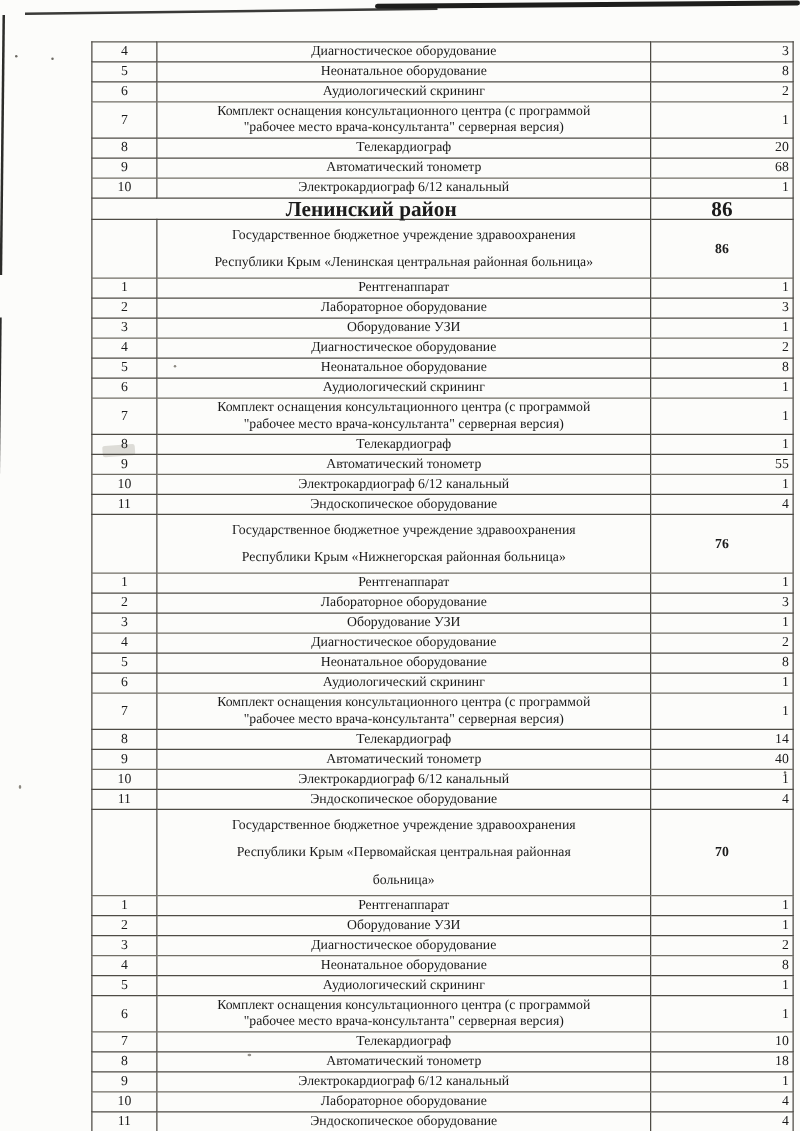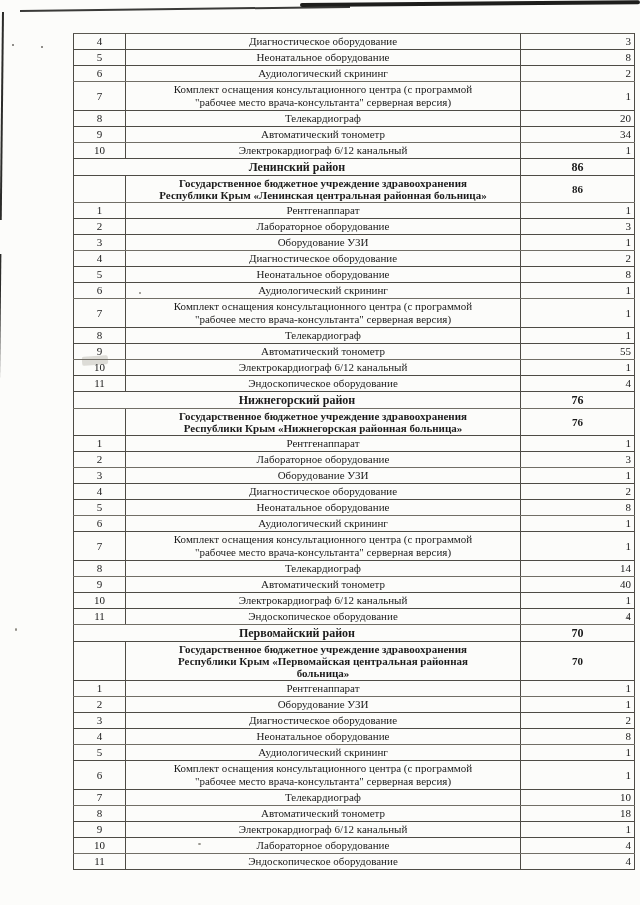--- a/index.html
+++ b/index.html
@@ -60,27 +60,27 @@
     padding: 1px 3px;
     vertical-align: middle;
     color: #1b1b1b;
   }
   tr.item-row td { height: 15px; }
   td.num { text-align: center; }
   td.name { text-align: center; white-space: pre-line; }
   td.qty { text-align: right; padding-right: 3px; }
   tr.district-row td {
     font-weight: bold; text-align: center;
-    height: 17px; font-size: 12px;
+    height: 17px; font-size: 17px;
   }
   tr.district-row td.qty, tr.institution-row td.qty {
     text-align: center; font-weight: bold; padding-right: 3px;
   }
   tr.institution-row td.name {
-    font-weight: bold; line-height: 12px; padding: 1px 4px;
+    font-weight: normal; line-height: 22px; padding: 1px 4px;
   }
   
   tr:nth-child(3n) td { border-bottom-color: #716e66; }
   tr:nth-child(4n+1) td { border-top-color: #5b5851; }
 </style>
 </head>
 <body>
 
 <div class="scan-line-top-a"></div>
 <div class="scan-line-top-b"></div>
@@ -125,21 +125,21 @@
           <td class="qty">1</td>
         </tr>
         <tr class="item-row">
           <td class="num">8</td>
           <td class="name">Телекардиограф</td>
           <td class="qty">20</td>
         </tr>
         <tr class="item-row">
           <td class="num">9</td>
           <td class="name">Автоматический тонометр</td>
-          <td class="qty">34</td>
+          <td class="qty">68</td>
         </tr>
         <tr class="item-row">
           <td class="num">10</td>
           <td class="name">Электрокардиограф 6/12 канальный</td>
           <td class="qty">1</td>
         </tr>
         <tr class="district-row">
           <td class="name" colspan="2" style="text-align: center;">Ленинский район</td>
           <td class="qty">86</td>
         </tr>
@@ -198,24 +198,20 @@
         <tr class="item-row">
           <td class="num">10</td>
           <td class="name">Электрокардиограф 6/12 канальный</td>
           <td class="qty">1</td>
         </tr>
         <tr class="item-row">
           <td class="num">11</td>
           <td class="name">Эндоскопическое оборудование</td>
           <td class="qty">4</td>
         </tr>
-        <tr class="district-row">
-          <td class="name" colspan="2" style="text-align: center;">Нижнегорский район</td>
-          <td class="qty">76</td>
-        </tr>
         <tr class="institution-row">
           <td class="num"></td>
           <td class="name">Государственное бюджетное учреждение здравоохранения
 Республики Крым «Нижнегорская районная больница»</td>
           <td class="qty">76</td>
         </tr>
         <tr class="item-row">
           <td class="num">1</td>
           <td class="name">Рентгенаппарат</td>
           <td class="qty">1</td>
@@ -263,24 +259,20 @@
         </tr>
         <tr class="item-row">
           <td class="num">10</td>
           <td class="name">Электрокардиограф 6/12 канальный</td>
           <td class="qty">1</td>
         </tr>
         <tr class="item-row">
           <td class="num">11</td>
           <td class="name">Эндоскопическое оборудование</td>
           <td class="qty">4</td>
-        </tr>
-        <tr class="district-row">
-          <td class="name" colspan="2" style="text-align: center;">Первомайский район</td>
-          <td class="qty">70</td>
         </tr>
         <tr class="institution-row">
           <td class="num"></td>
           <td class="name">Государственное бюджетное учреждение здравоохранения
 Республики Крым «Первомайская центральная районная
 больница»</td>
           <td class="qty">70</td>
         </tr>
         <tr class="item-row">
           <td class="num">1</td>

